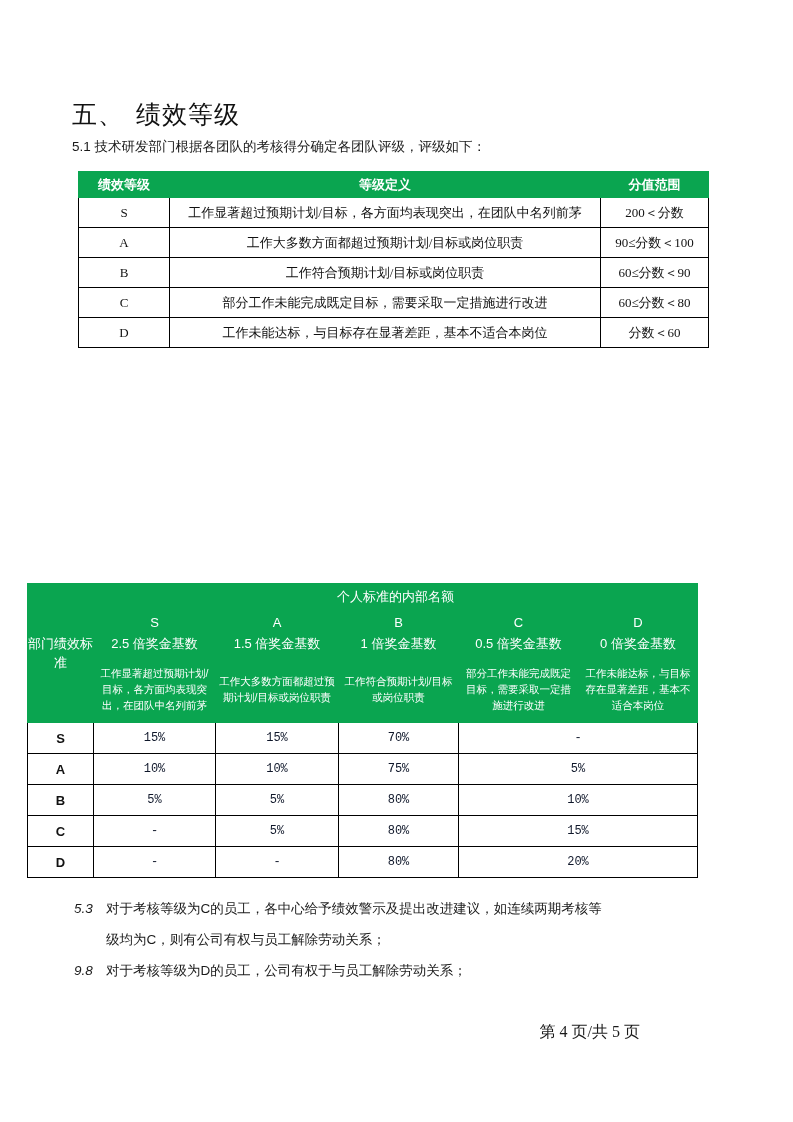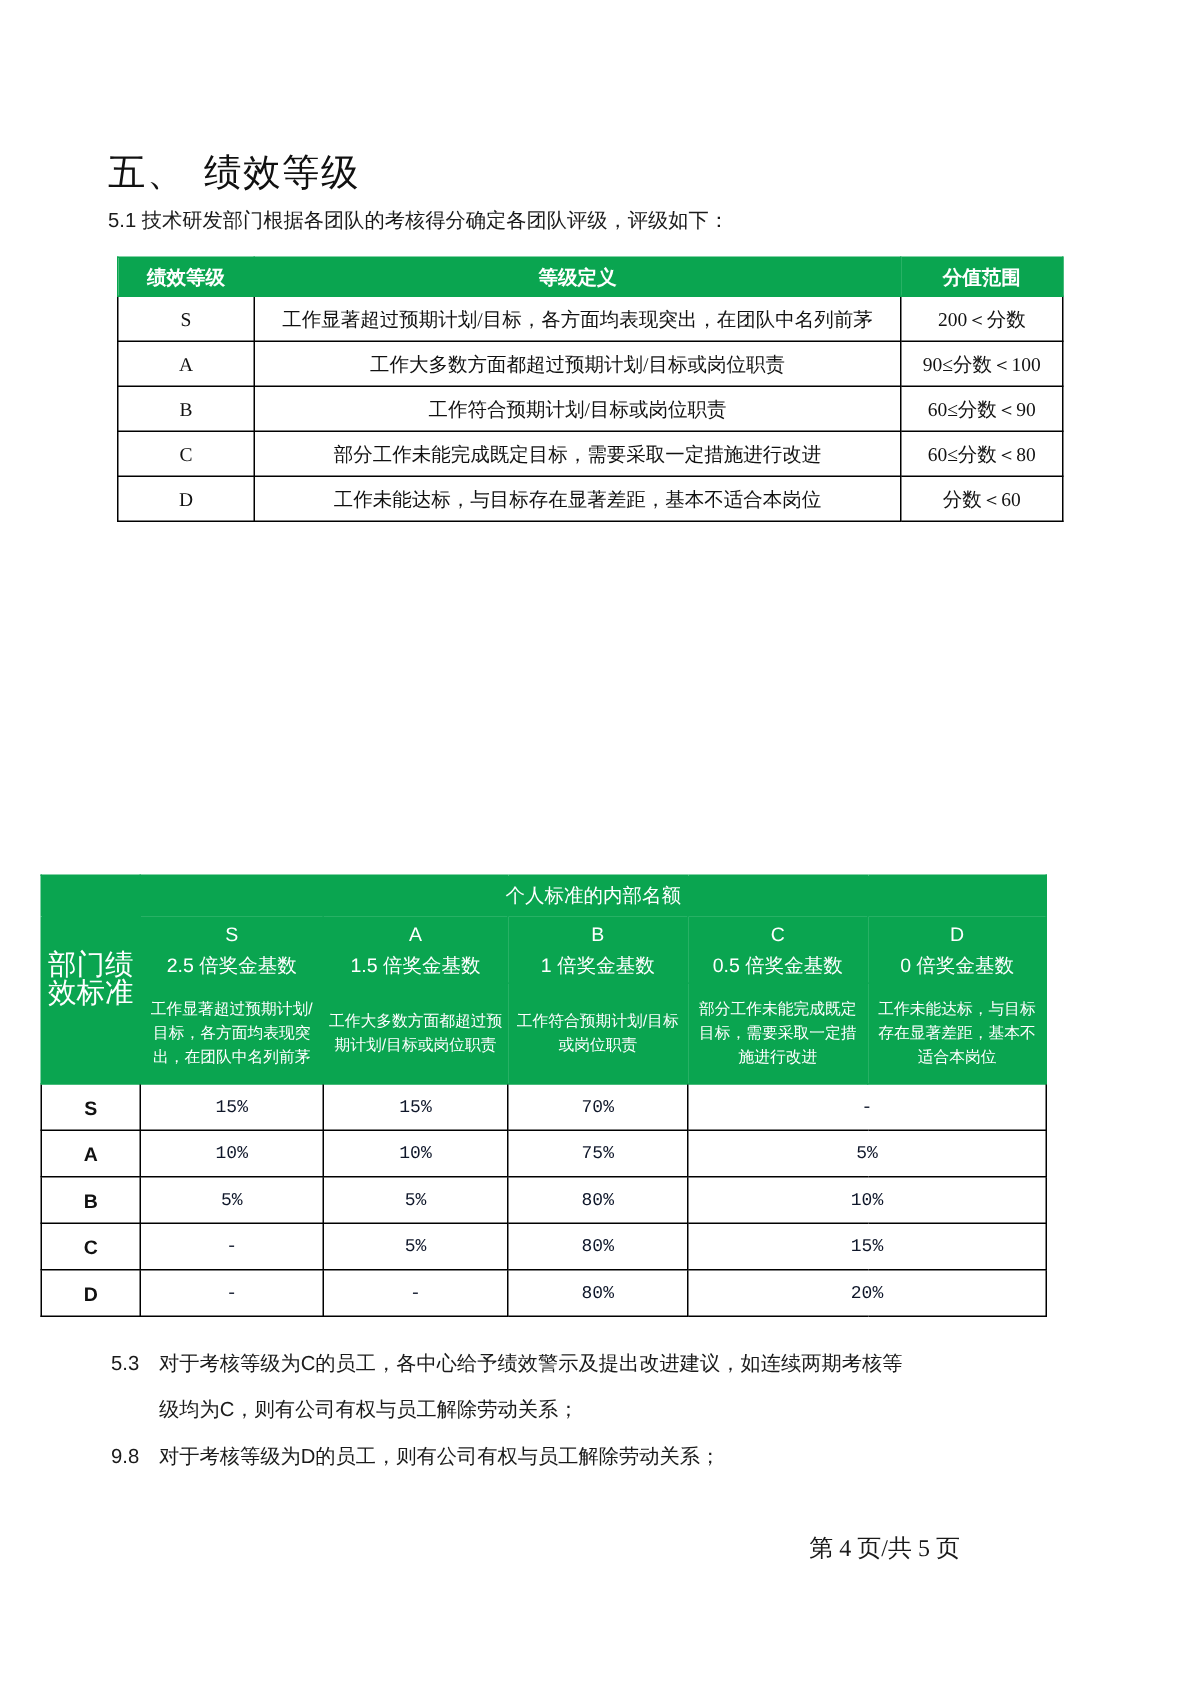--- a/index.html
+++ b/index.html
@@ -46,21 +46,21 @@
   .para-51 { left: 72px; top: 137px; }
   .para-52 { left: 82px; top: 551px; }
 
   .clause {
     position: absolute;
     font-size: 13.5px;
     line-height: 31px;
     color: #1a1a1a;
     white-space: nowrap;
   }
-  .clause .lbl { display: inline-block; width: 32px; }
+  .clause .lbl { display: inline-block; width: 32px; font-style: italic; }
   .clause .ind { display: inline-block; width: 32px; }
   .clause-53 { left: 74px; top: 893px; }
   .clause-54 { left: 74px; top: 955px; }
 
   
   .footer {
     position: absolute;
     right: 84px;
     top: 1022px;
     font-size: 16px;
@@ -114,21 +114,21 @@
     top: 583px;
     width: 670px;
     font-family: "Liberation Sans", "DejaVu Sans", sans-serif;
   }
   #table-quota .hdr-span {
     height: 26px;
     font-size: 13px;
     border-color: #0AA550;
   }
   #table-quota .dept-head {
-    font-size: 19px;
+    font-size: 13px;
     line-height: 19px;
     border-color: #0AA550;
   }
   #table-quota .grade-head {
     height: 44px;
     font-size: 13px;
     line-height: 21px;
     border-color: #0AA550;
   }
   #table-quota .grade-head .g { display: block; }
@@ -289,18 +289,18 @@
       </tr>
     </tbody>
   </table>
 
   <div class="clause clause-53">
     <div><span class="lbl">5.3</span><span>对于考核等级为C的员工，各中心给予绩效警示及提出改进建议，如连续两期考核等</span></div>
     <div><span class="ind"></span><span>级均为C，则有公司有权与员工解除劳动关系；</span></div>
   </div>
 
   <div class="clause clause-54">
-    <div><span class="lbl">9.8</span><span>对于考核等级为D的员工，则有公司有权与员工解除劳动关系；</span></div>
+    <div><span class="lbl">9.8</span><span>对于考核等级为D的员工，公司有权于与员工解除劳动关系；</span></div>
   </div>
 
   <div class="footer">第 4 页/共 5 页</div>
 
 </div>
 
 </body></html>

